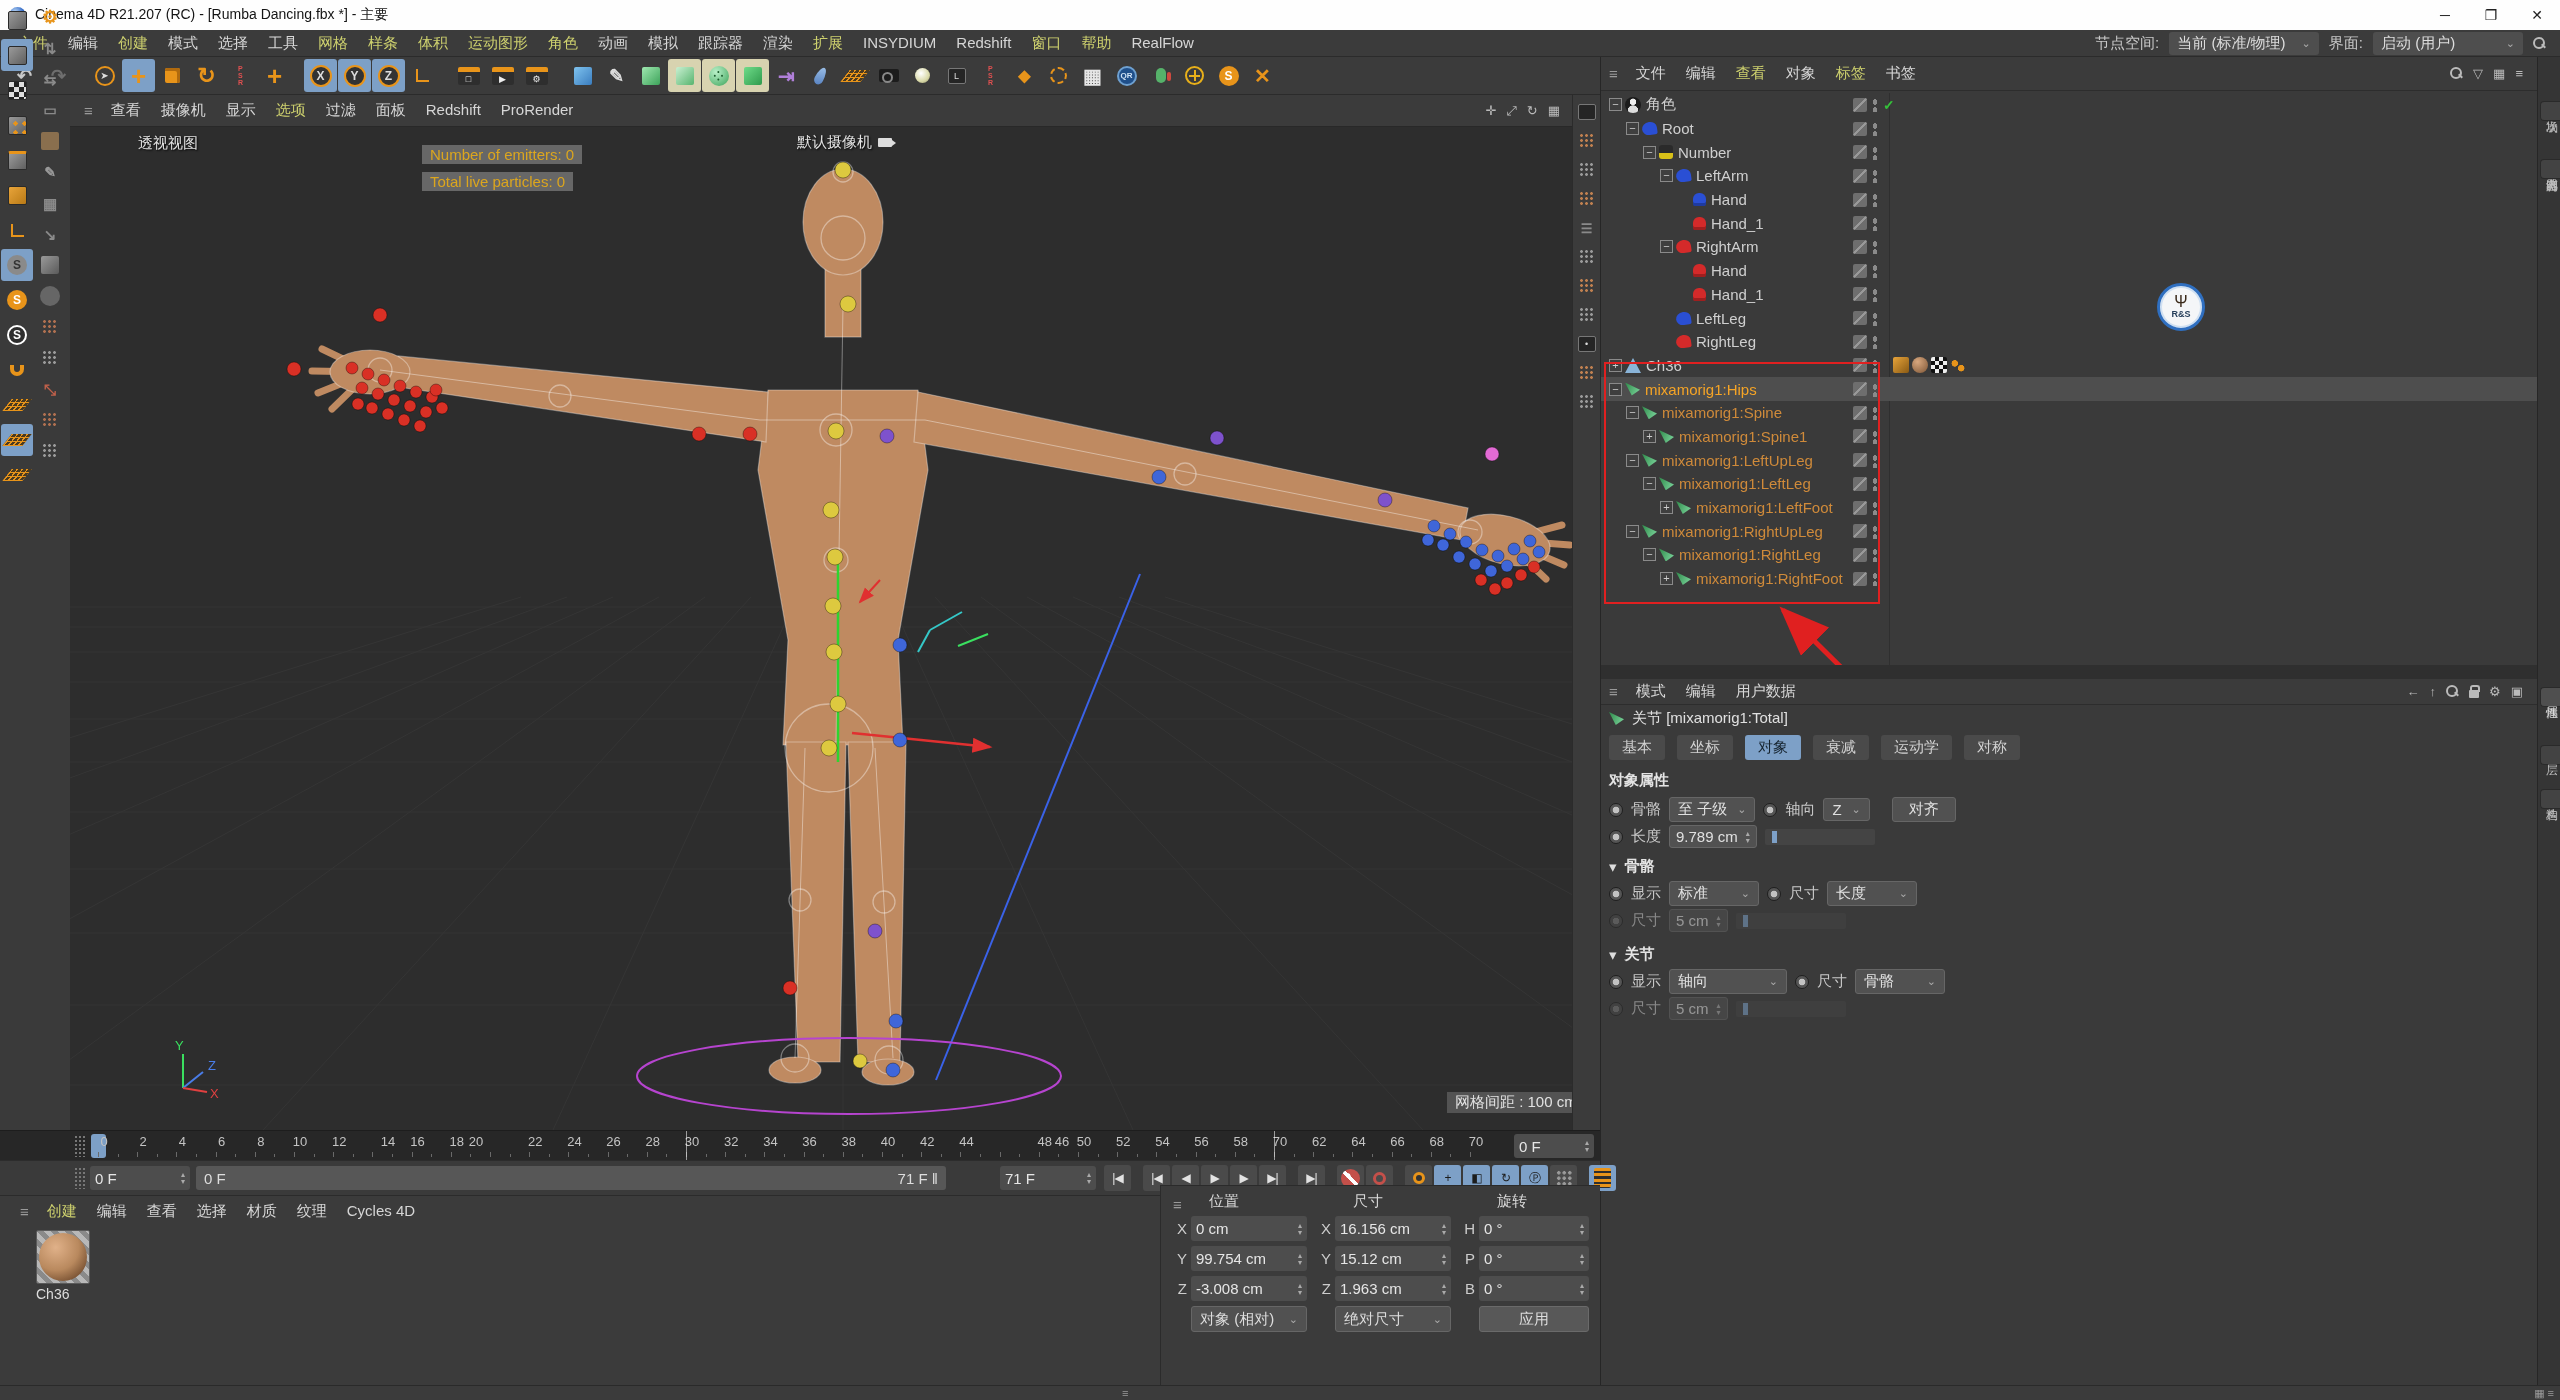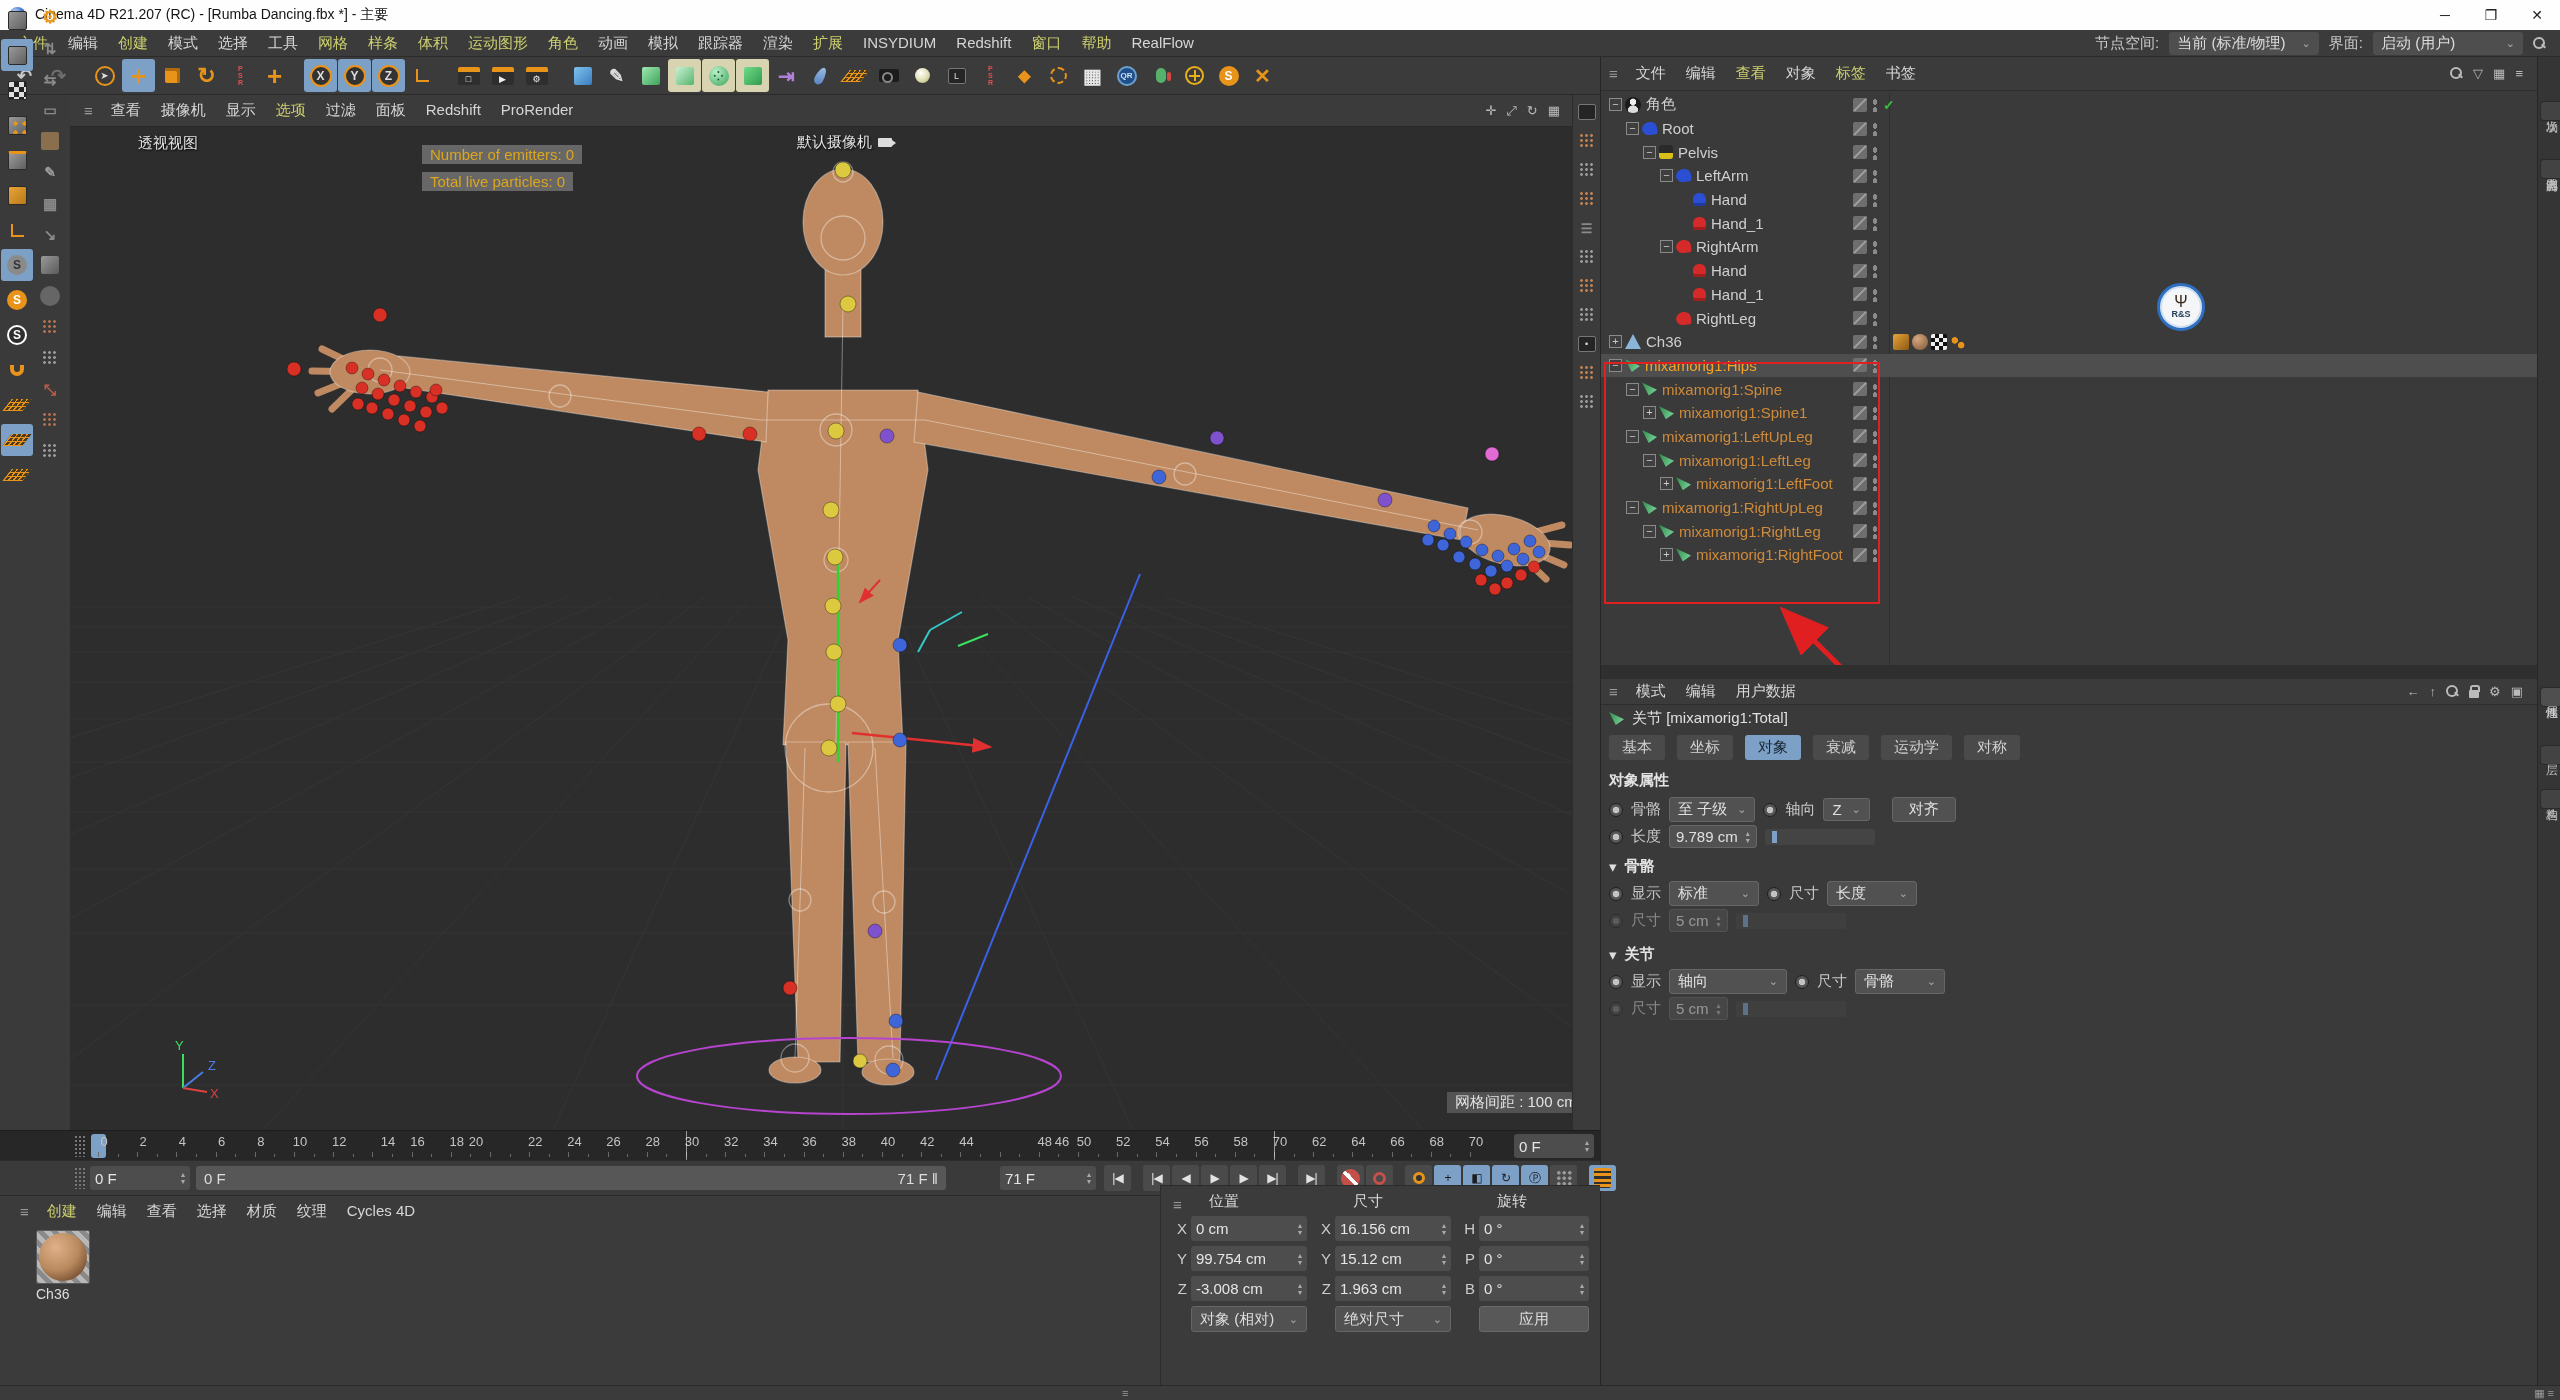--- a/index.html
+++ b/index.html
@@ -674,21 +674,21 @@
         <span class="tlabel ">Root</span>
       <span class="vistog">
           <span class="vsq"></span>
           <span class="vdots"></span>
         </span>
 
     </div>
       <div class="trow " style="padding-left:42px">
       <span class="texp">−</span>
         <span class="ic-pelvis"></span>
-        <span class="tlabel ">Pelvis</span>
+        <span class="tlabel ">Number</span>
       <span class="vistog">
           <span class="vsq"></span>
           <span class="vdots"></span>
         </span>
 
     </div>
       <div class="trow " style="padding-left:59px">
       <span class="texp">−</span>
         <span class="ic-bicep" style="background:#2a4fd4"></span>
         <span class="tlabel ">LeftArm</span>
@@ -735,20 +735,30 @@
       <span class="vistog">
           <span class="vsq"></span>
           <span class="vdots"></span>
         </span>
 
     </div>
       <div class="trow " style="padding-left:76px">
       <span class="texn"></span>
         <span class="ic-hand" style="background:#d42a2a"></span>
         <span class="tlabel ">Hand_1</span>
+      <span class="vistog">
+          <span class="vsq"></span>
+          <span class="vdots"></span>
+        </span>
+
+    </div>
+      <div class="trow " style="padding-left:59px">
+      <span class="texn"></span>
+        <span class="ic-bicep" style="background:#2a4fd4"></span>
+        <span class="tlabel ">LeftLeg</span>
       <span class="vistog">
           <span class="vsq"></span>
           <span class="vdots"></span>
         </span>
 
     </div>
       <div class="trow " style="padding-left:59px">
       <span class="texn"></span>
         <span class="ic-bicep" style="background:#d42a2a"></span>
         <span class="tlabel ">RightLeg</span>

